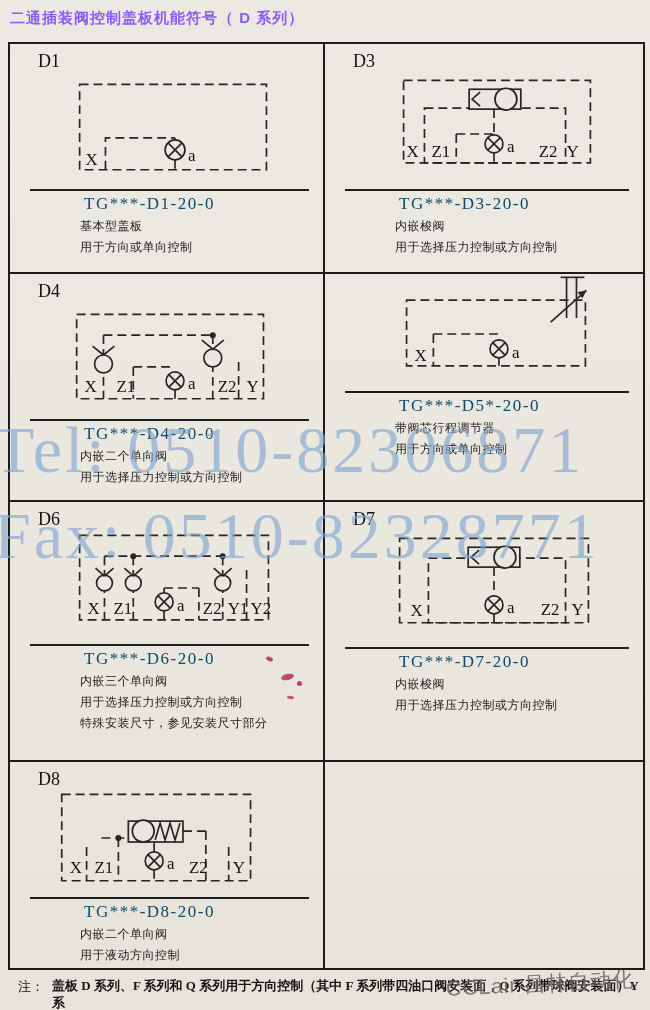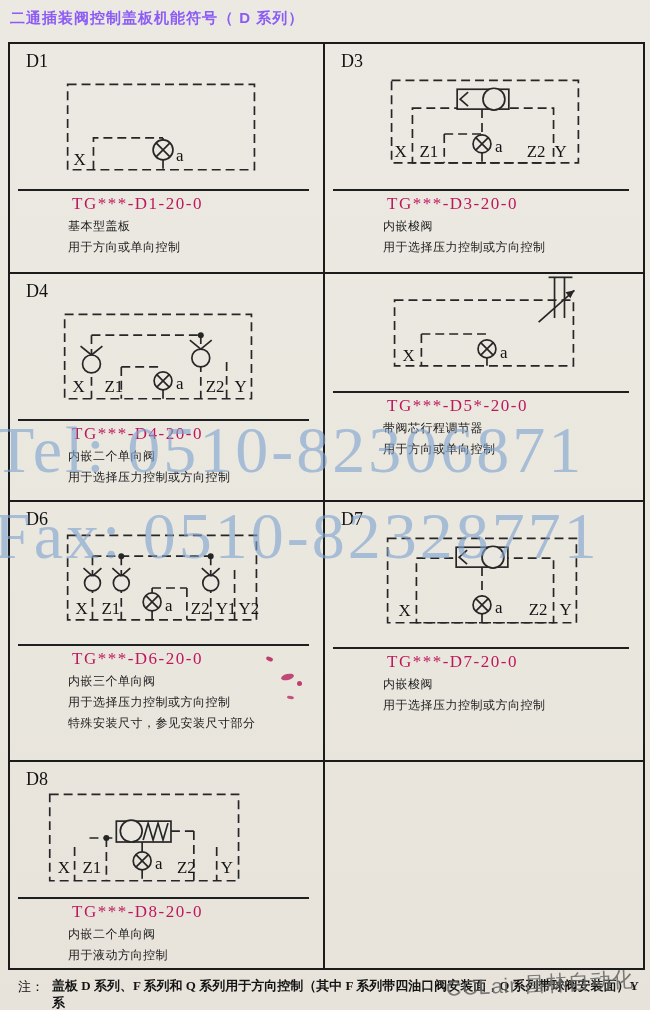--- a/index.html
+++ b/index.html
@@ -11,32 +11,32 @@
   .page-title{
     position:absolute;top:9px;left:10px;
     font-family:"Liberation Sans",sans-serif;font-weight:bold;
     font-size:15px;letter-spacing:1px;color:#8b5cf6;
   }
   .grid{
     position:absolute;top:42px;left:8px;width:637px;height:928px;
     border:2.5px solid #1b1b1b;box-sizing:border-box;
     display:grid;grid-template-columns:315px 1fr;grid-template-rows:230px 228px 260px 1fr;
   }
-  .c{position:relative;overflow:hidden;box-sizing:border-box;}
+  .c{position:relative;overflow:hidden;box-sizing:border-box;padding-left:12px;}
   .rb{border-right:2px solid #1b1b1b;}
   .bb{border-bottom:2px solid #1b1b1b;}
   .cell-label{font-size:18px;margin:7px 0 0 16px;height:21px;color:#111;}
   svg.diagram{display:block;width:315px;}
   svg .ln{fill:none;stroke:#262626;stroke-width:1.7;}
   svg .dsh{stroke-dasharray:9 5;}
   svg .pp{fill:#eae7e0;}
   svg text{font-size:17px;fill:#141414;font-family:"Liberation Serif",serif;}
   svg .dot{fill:#262626;stroke:none;}
   .sep{border-top:2px solid #1f1f1f;margin:2px 14px 3px 8px;height:0;}
-  .code{margin:2px 0 0 62px;font-size:17px;letter-spacing:1.5px;color:#be185d;}
+  .code{margin:2px 0 0 62px;font-size:17px;letter-spacing:1.5px;color:#0c4a6e;}
   .desc{margin:4px 0 0 58px;font-size:12px;letter-spacing:.5px;color:#1b1b1b;}
   .wm{
     position:absolute;left:-6px;white-space:nowrap;z-index:5;pointer-events:none;
     font-family:"Liberation Serif",serif;font-size:66px;letter-spacing:3px;
     color:#7fa3cf;opacity:.62;
   }
   .wm-tel{top:412px;}
   .wm-fax{top:498px;}
   .wm-brand{
     position:absolute;left:446px;top:970px;z-index:6;pointer-events:none;

